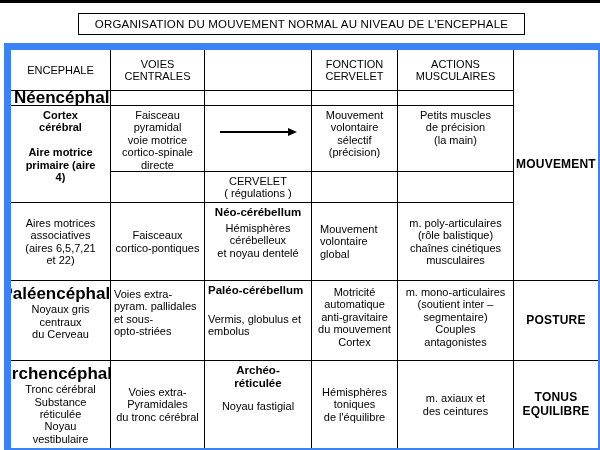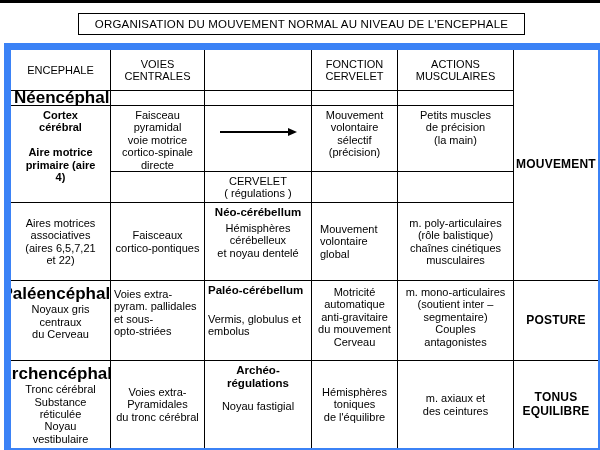--- a/index.html
+++ b/index.html
@@ -136,41 +136,41 @@
 opto-striées</div>
     <div class="cell left v-top" style="grid-row:6;grid-column:3;">
       <span class="block cb-title">Paléo-cérébellum</span>
       <span class="block gap-m">Vermis, globulus et
 embolus</span>
     </div>
     <div class="cell v-top" style="grid-row:6;grid-column:4;padding-top:5px;">Motricité
 automatique
 anti-gravitaire
 du mouvement
-Cerveau</div>
+Cortex</div>
     <div class="cell v-top" style="grid-row:6;grid-column:5;padding-top:5px;">m. mono-articulaires
 (soutient inter –
 segmentaire)
 Couples
 antagonistes</div>
 
     <div class="cell v-top no-b" style="grid-row:7;grid-column:1;">
       <span class="block row-title">Archencéphale</span>
       <span class="block">Tronc cérébral
 Substance
 réticulée
 Noyau
 vestibulaire</span>
     </div>
     <div class="cell no-b" style="grid-row:7;grid-column:2;">Voies extra-
 Pyramidales
 du tronc cérébral</div>
     <div class="cell v-top no-b" style="grid-row:7;grid-column:3;">
       <span class="block cb-title">Archéo-
-régulations</span>
+réticulée</span>
       <span class="block gap-l">Noyau fastigial</span>
     </div>
     <div class="cell no-b" style="grid-row:7;grid-column:4;">Hémisphères
 toniques
 de l'équilibre</div>
     <div class="cell no-b" style="grid-row:7;grid-column:5;">m. axiaux et
 des ceintures</div>
 
   </div>
 </div>

